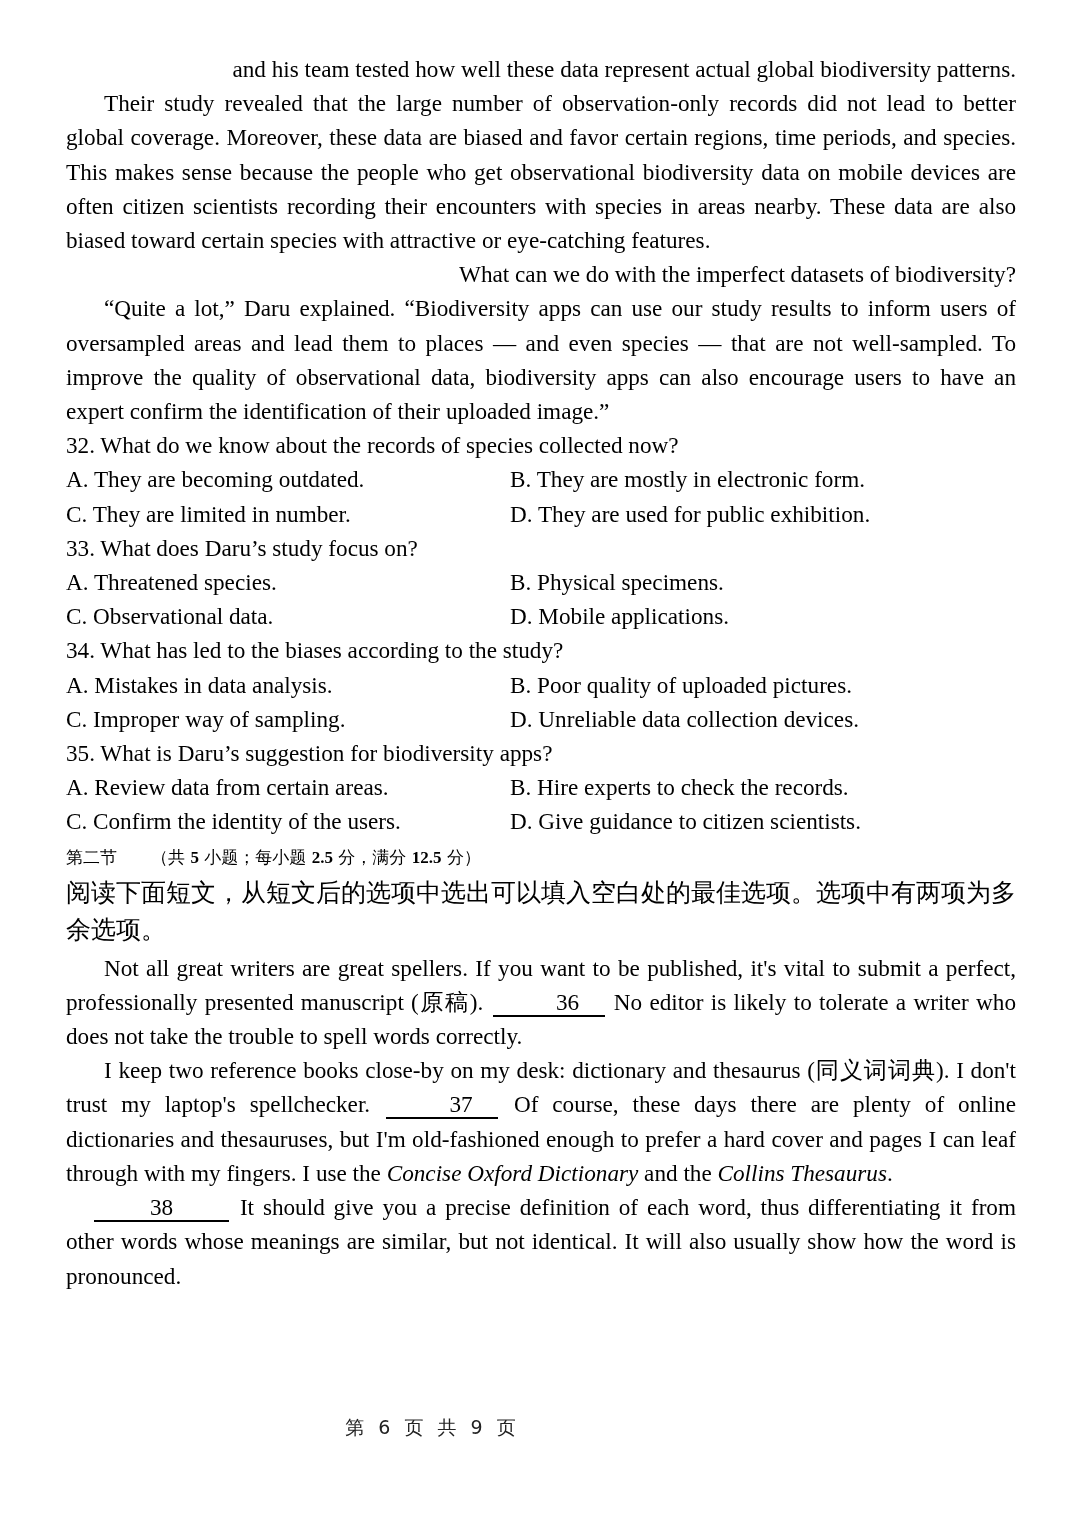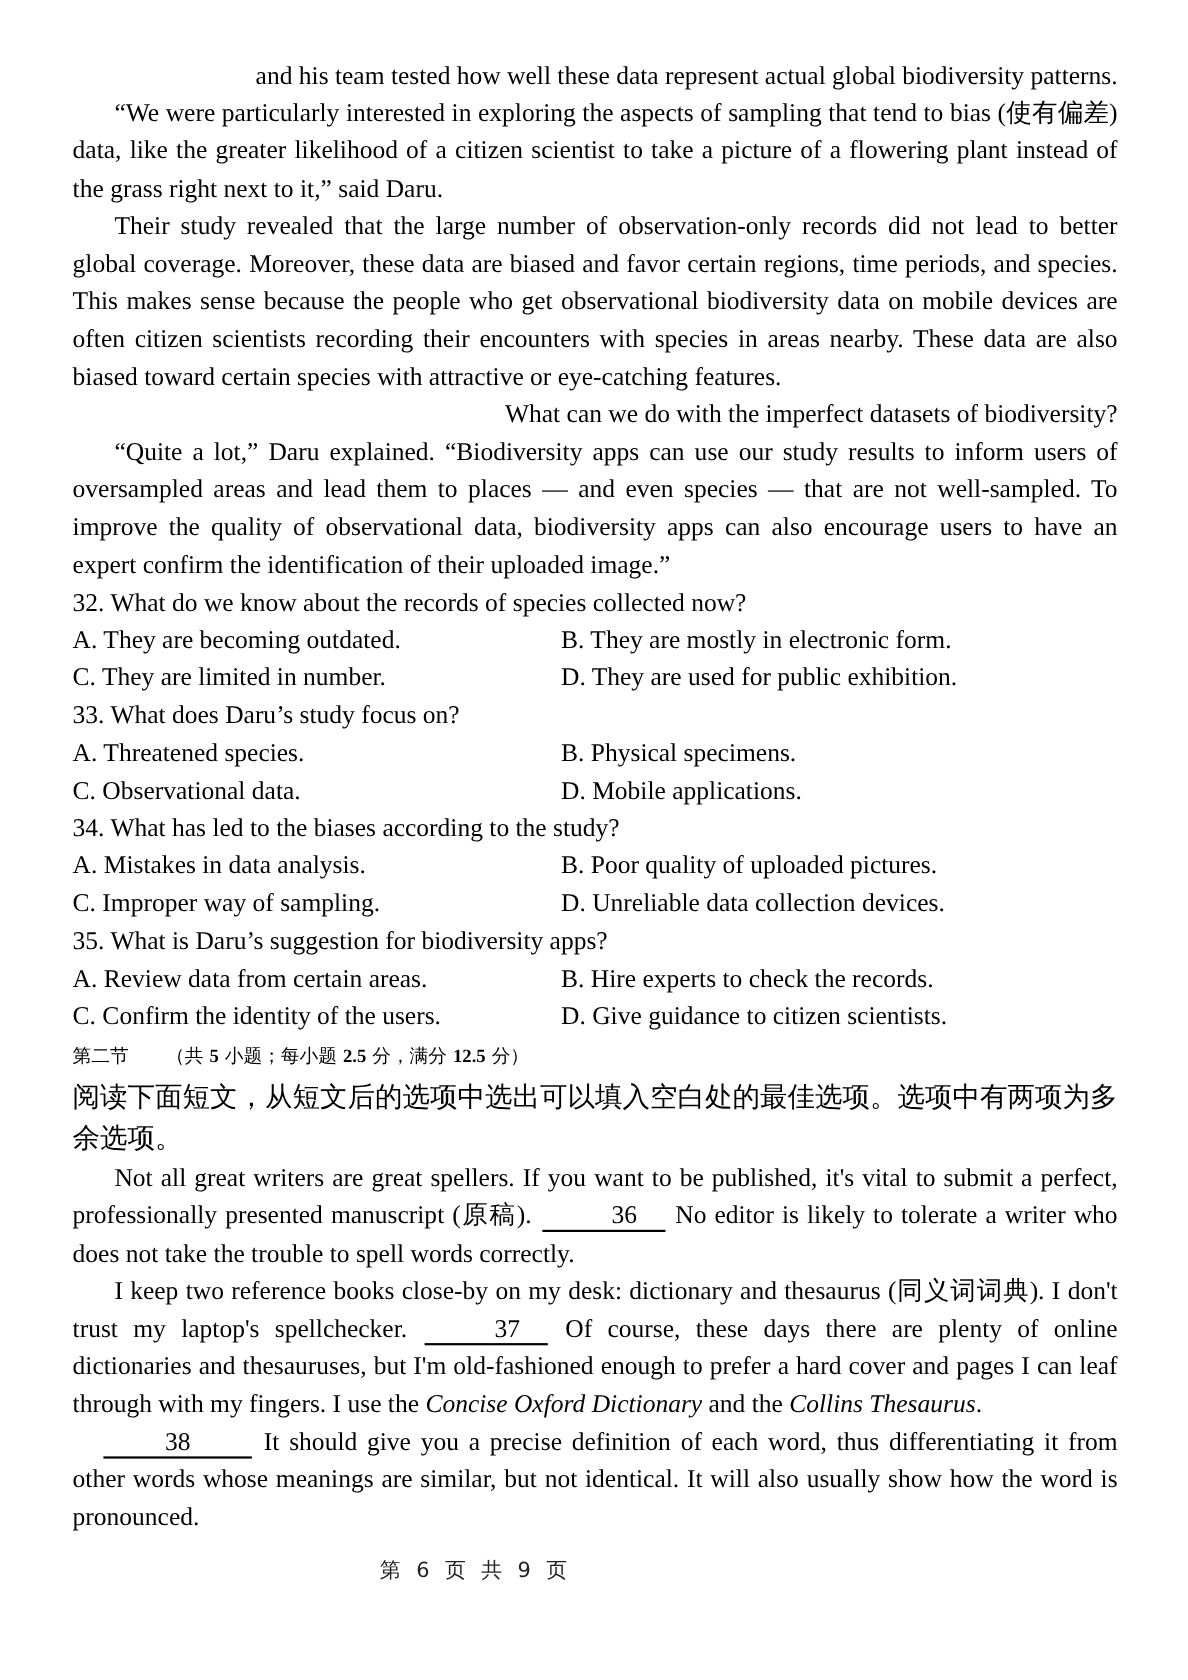--- a/index.html
+++ b/index.html
@@ -67,21 +67,21 @@
     line-height: 37px;
     font-family: "DejaVu Sans", "Liberation Sans", sans-serif;
     letter-spacing: 0px;
   }
   .cn-head .gap { display:inline-block; width: 34px; }
   .cn-head b { font-family: "Liberation Serif", serif; font-weight: bold; }
   .cn-body {
     margin: 0;
     font-size: 25px;
     line-height: 37.5px;
-    font-family: Liberation Serif, serif;
+    font-family: Liberation Mono, monospace;
     text-align: justify;
     text-justify: inter-character;
   }
   .blank {
     display: inline-block;
     text-align: center;
     border-bottom: 2.4px solid #000;
     font-size: 23.2px;
     line-height: 26px;
     min-width: 112px;
@@ -112,21 +112,20 @@
   }
 </style>
 </head>
 <body>
 
 <div class="page">
   <div class="content">
 
     <p class="para noj">and his team tested how well these data represent actual global biodiversity patterns.</p>
 
-    <p class="para indent">“We were particularly interested in exploring the aspects of sampling that tend to bias (使有偏差) data, like the greater likelihood of a citizen scientist to take a picture of a flowering plant instead of the grass right next to it,” said Daru.</p>
 
     <p class="para indent">Their study revealed that the large number of observation-only records did not lead to better global coverage. Moreover, these data are biased and favor certain regions, time periods, and species. This makes sense because the people who get observational biodiversity data on mobile devices are often citizen scientists recording their encounters with species in areas nearby. These data are also biased toward certain species with attractive or eye-catching features.</p>
 
     <p class="para indent noj">What can we do with the imperfect datasets of biodiversity?</p>
 
     <p class="para indent">“Quite a lot,” Daru explained. “Biodiversity apps can use our study results to inform users of oversampled areas and lead them to places — and even species — that are not well-sampled. To improve the quality of observational data, biodiversity apps can also encourage users to have an expert confirm the identification of their uploaded image.”</p>
 
     <p class="q-stem">32. What do we know about the records of species collected now?</p>
     <div class="opt-row">
       <span class="opt-a">A. They are becoming outdated.</span>

